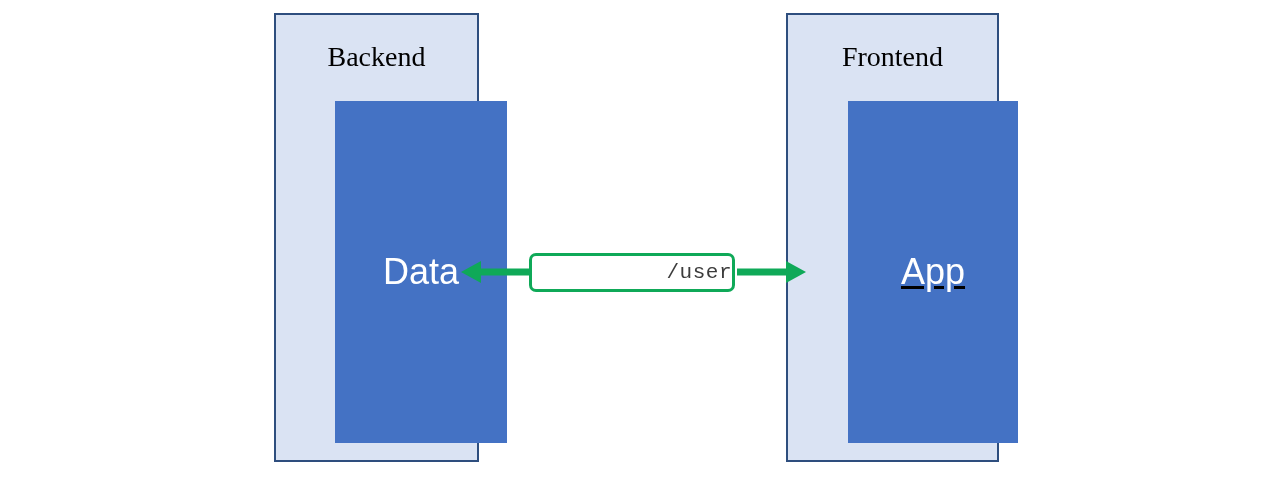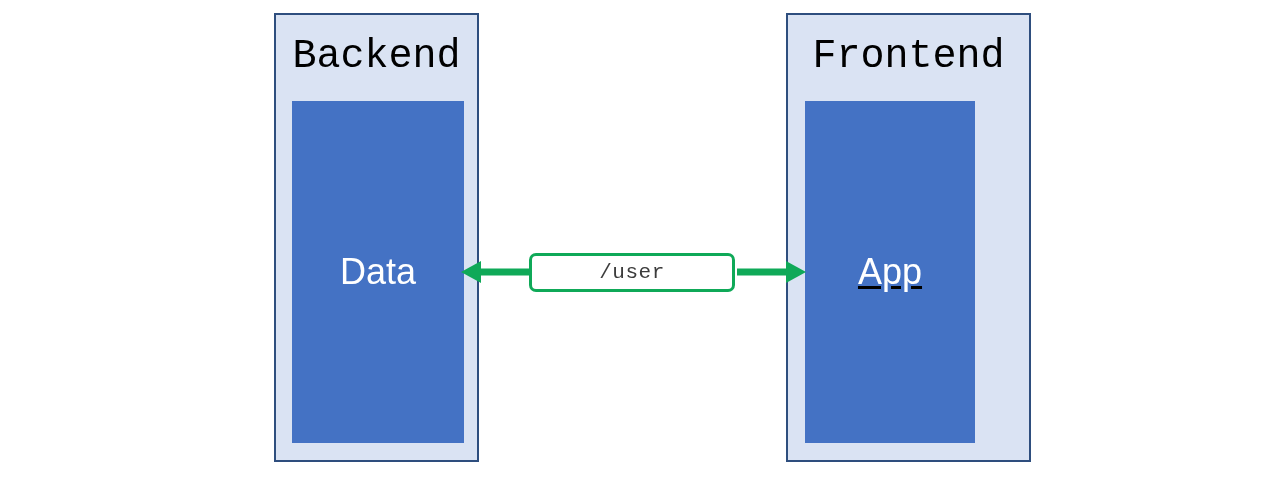--- a/index.html
+++ b/index.html
@@ -20,43 +20,44 @@
   }
 
   
   .group-box {
     position: absolute;
     box-sizing: border-box;
     background: #dae3f3;
     border: 2px solid #2e4e7e;
   }
   #group-backend  { left: 274px; top: 13px; width: 205px; height: 449px; }
-  #group-frontend { left: 786px; top: 13px; width: 245px; height: 449px; }
+  #group-frontend { left: 786px; top: 13px; width: 213px; height: 449px; }
 
   .group-title {
     position: absolute;
     left: 0;
     right: 0;
     top: 20px;
     text-align: center;
-    font-size: 40px;
+    font-size: 28px;
     line-height: 44px;
     color: #000000;
-    font-family: Liberation Mono, monospace;
+    font-family: Liberation Serif, serif;
     white-space: nowrap;
   }
 
   
   .inner-box {
     position: absolute;
     box-sizing: border-box;
     background: #4472c4;
     display: flex;
     align-items: center;
     justify-content: center;
+    margin-left: 43px;
   }
   #node-data { left: 16px; top: 86px; width: 172px; height: 342px; }
   #node-app  { left: 17px; top: 86px; width: 170px; height: 342px; text-decoration: underline; }
 
   .inner-label {
     font-size: 36px;
     line-height: 44px;
     color: #ffffff;
     font-family: "Liberation Sans", sans-serif;
     white-space: nowrap;
@@ -78,21 +79,21 @@
     left: 529px;
     top: 253px;
     width: 206px;
     height: 39px;
     box-sizing: border-box;
     background: #ffffff;
     border: 3px solid #0fa958;
     border-radius: 7px;
     display: flex;
     align-items: center;
-    justify-content: center;
+    justify-content: flex-end;
   }
   #edge-label .edge-label-text {
     font-family: "Liberation Mono", "DejaVu Sans Mono", monospace;
     font-size: 21px;
     line-height: 24px;
     color: #3c3c3c;
     letter-spacing: 0.5px;
     white-space: nowrap;
   }
 </style>

